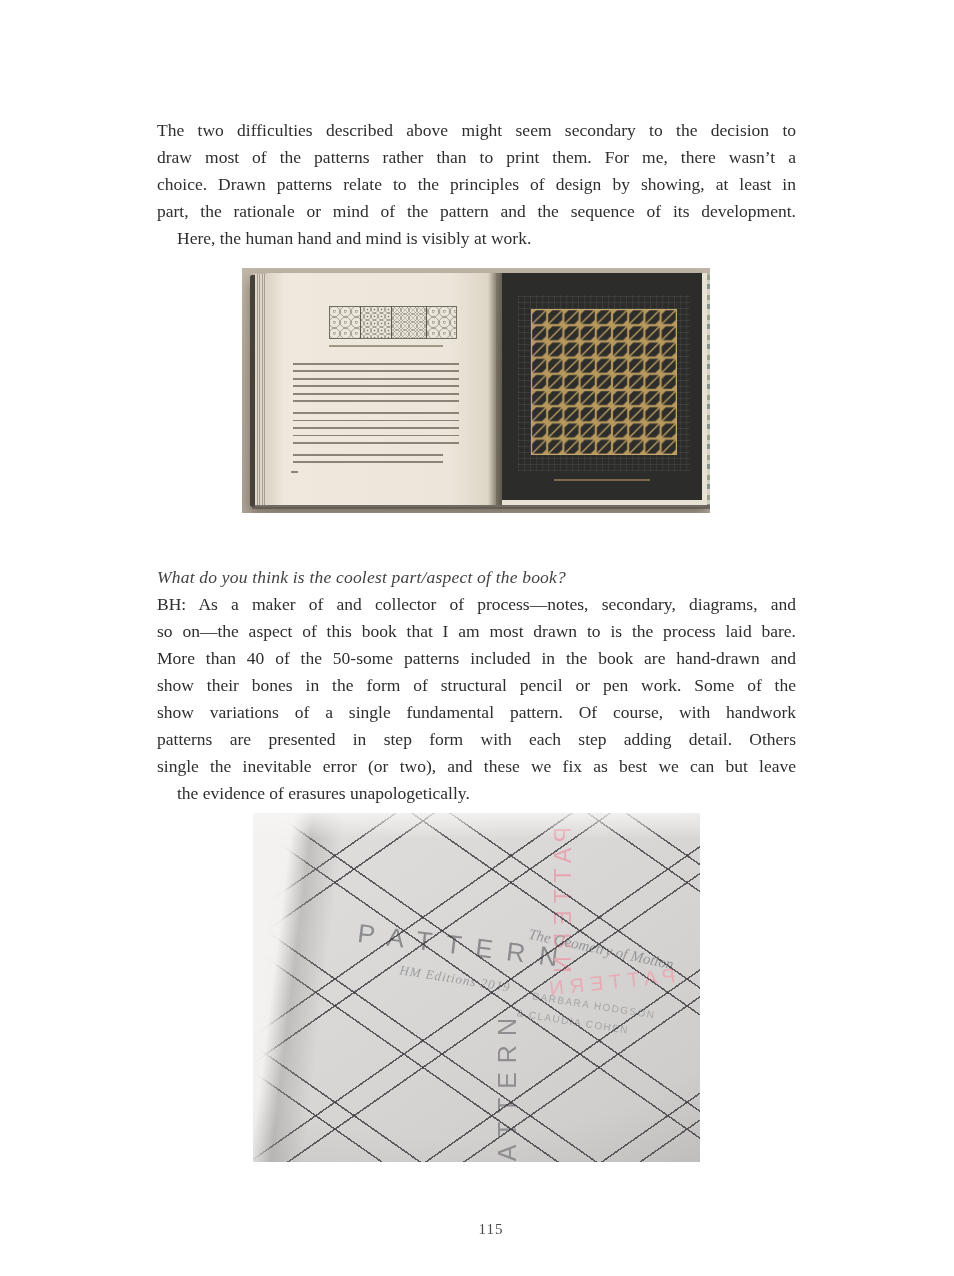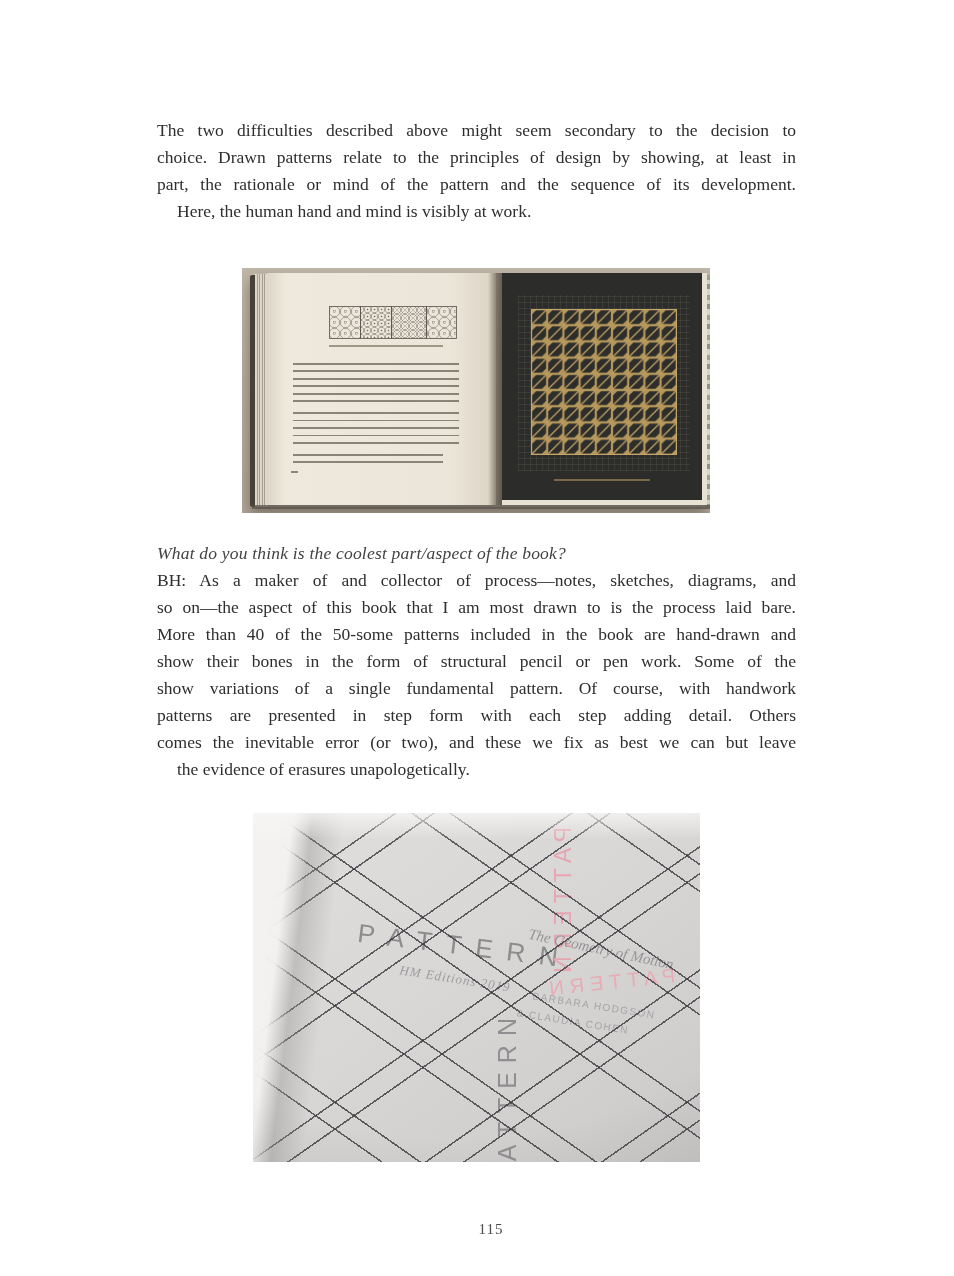--- a/index.html
+++ b/index.html
@@ -83,20 +83,21 @@
   .t-a2{left:263px;top:203px;font-family:"Liberation Sans",sans-serif;font-size:10px;
        letter-spacing:1.5px;color:#a5a5a8;transform:rotate(9deg);}
 </style>
 </head>
 <body>
 
 <div class="page">
 
   <div class="textblock" style="top:117px;left:157px;">
     <div class="bl">The two difficulties described above might seem secondary to the decision to</div>
+    <div class="bl">draw most of the patterns rather than to print them. For me, there wasn’t a</div>
     <div class="bl">choice. Drawn patterns relate to the principles of design by showing, at least in</div>
     <div class="bl">part, the rationale or mind of the pattern and the sequence of its development.</div>
     <div class="bl last">Here, the human hand and mind is visibly at work.</div>
   </div>
 
   <div class="fig1">
     <div class="book">
       <div class="coverL"></div>
       <div class="stack"></div>
 
@@ -145,29 +146,29 @@
           <div class="plateCaption"></div>
         </div>
       </div>
 
       <div class="spineShade"></div>
       <div class="coverEdgeR"></div>
       <div class="bookBottom"></div>
     </div>
   </div>
 
-  <div class="textblock" style="top:540px;left:157px;">
+  <div class="textblock" style="top:564px;left:157px;">
     <div class="question">What do you think is the coolest part/aspect of the book?</div>
-    <div class="bl">BH: As a maker of and collector of process—notes, sketches, diagrams, and</div>
+    <div class="bl">BH: As a maker of and collector of process—notes, secondary, diagrams, and</div>
     <div class="bl">so on—the aspect of this book that I am most drawn to is the process laid bare.</div>
     <div class="bl">More than 40 of the 50-some patterns included in the book are hand-drawn and</div>
     <div class="bl">show their bones in the form of structural pencil or pen work. Some of the</div>
     <div class="bl">show variations of a single fundamental pattern. Of course, with handwork</div>
     <div class="bl">patterns are presented in step form with each step adding detail. Others</div>
-    <div class="bl">comes the inevitable error (or two), and these we fix as best we can but leave</div>
+    <div class="bl">single the inevitable error (or two), and these we fix as best we can but leave</div>
     <div class="bl last">the evidence of erasures unapologetically.</div>
   </div>
 
   <div class="fig2">
     <span class="cov t-h">PATTERN</span>
     <span class="cov t-imprint">HM Editions 2019</span>
     <span class="cov t-v">PATTERN</span>
     <span class="cov t-pv">PATTERN</span>
     <span class="cov t-ph">PATTERN</span>
     <span class="cov t-sub">The Geometry of Motion</span>

